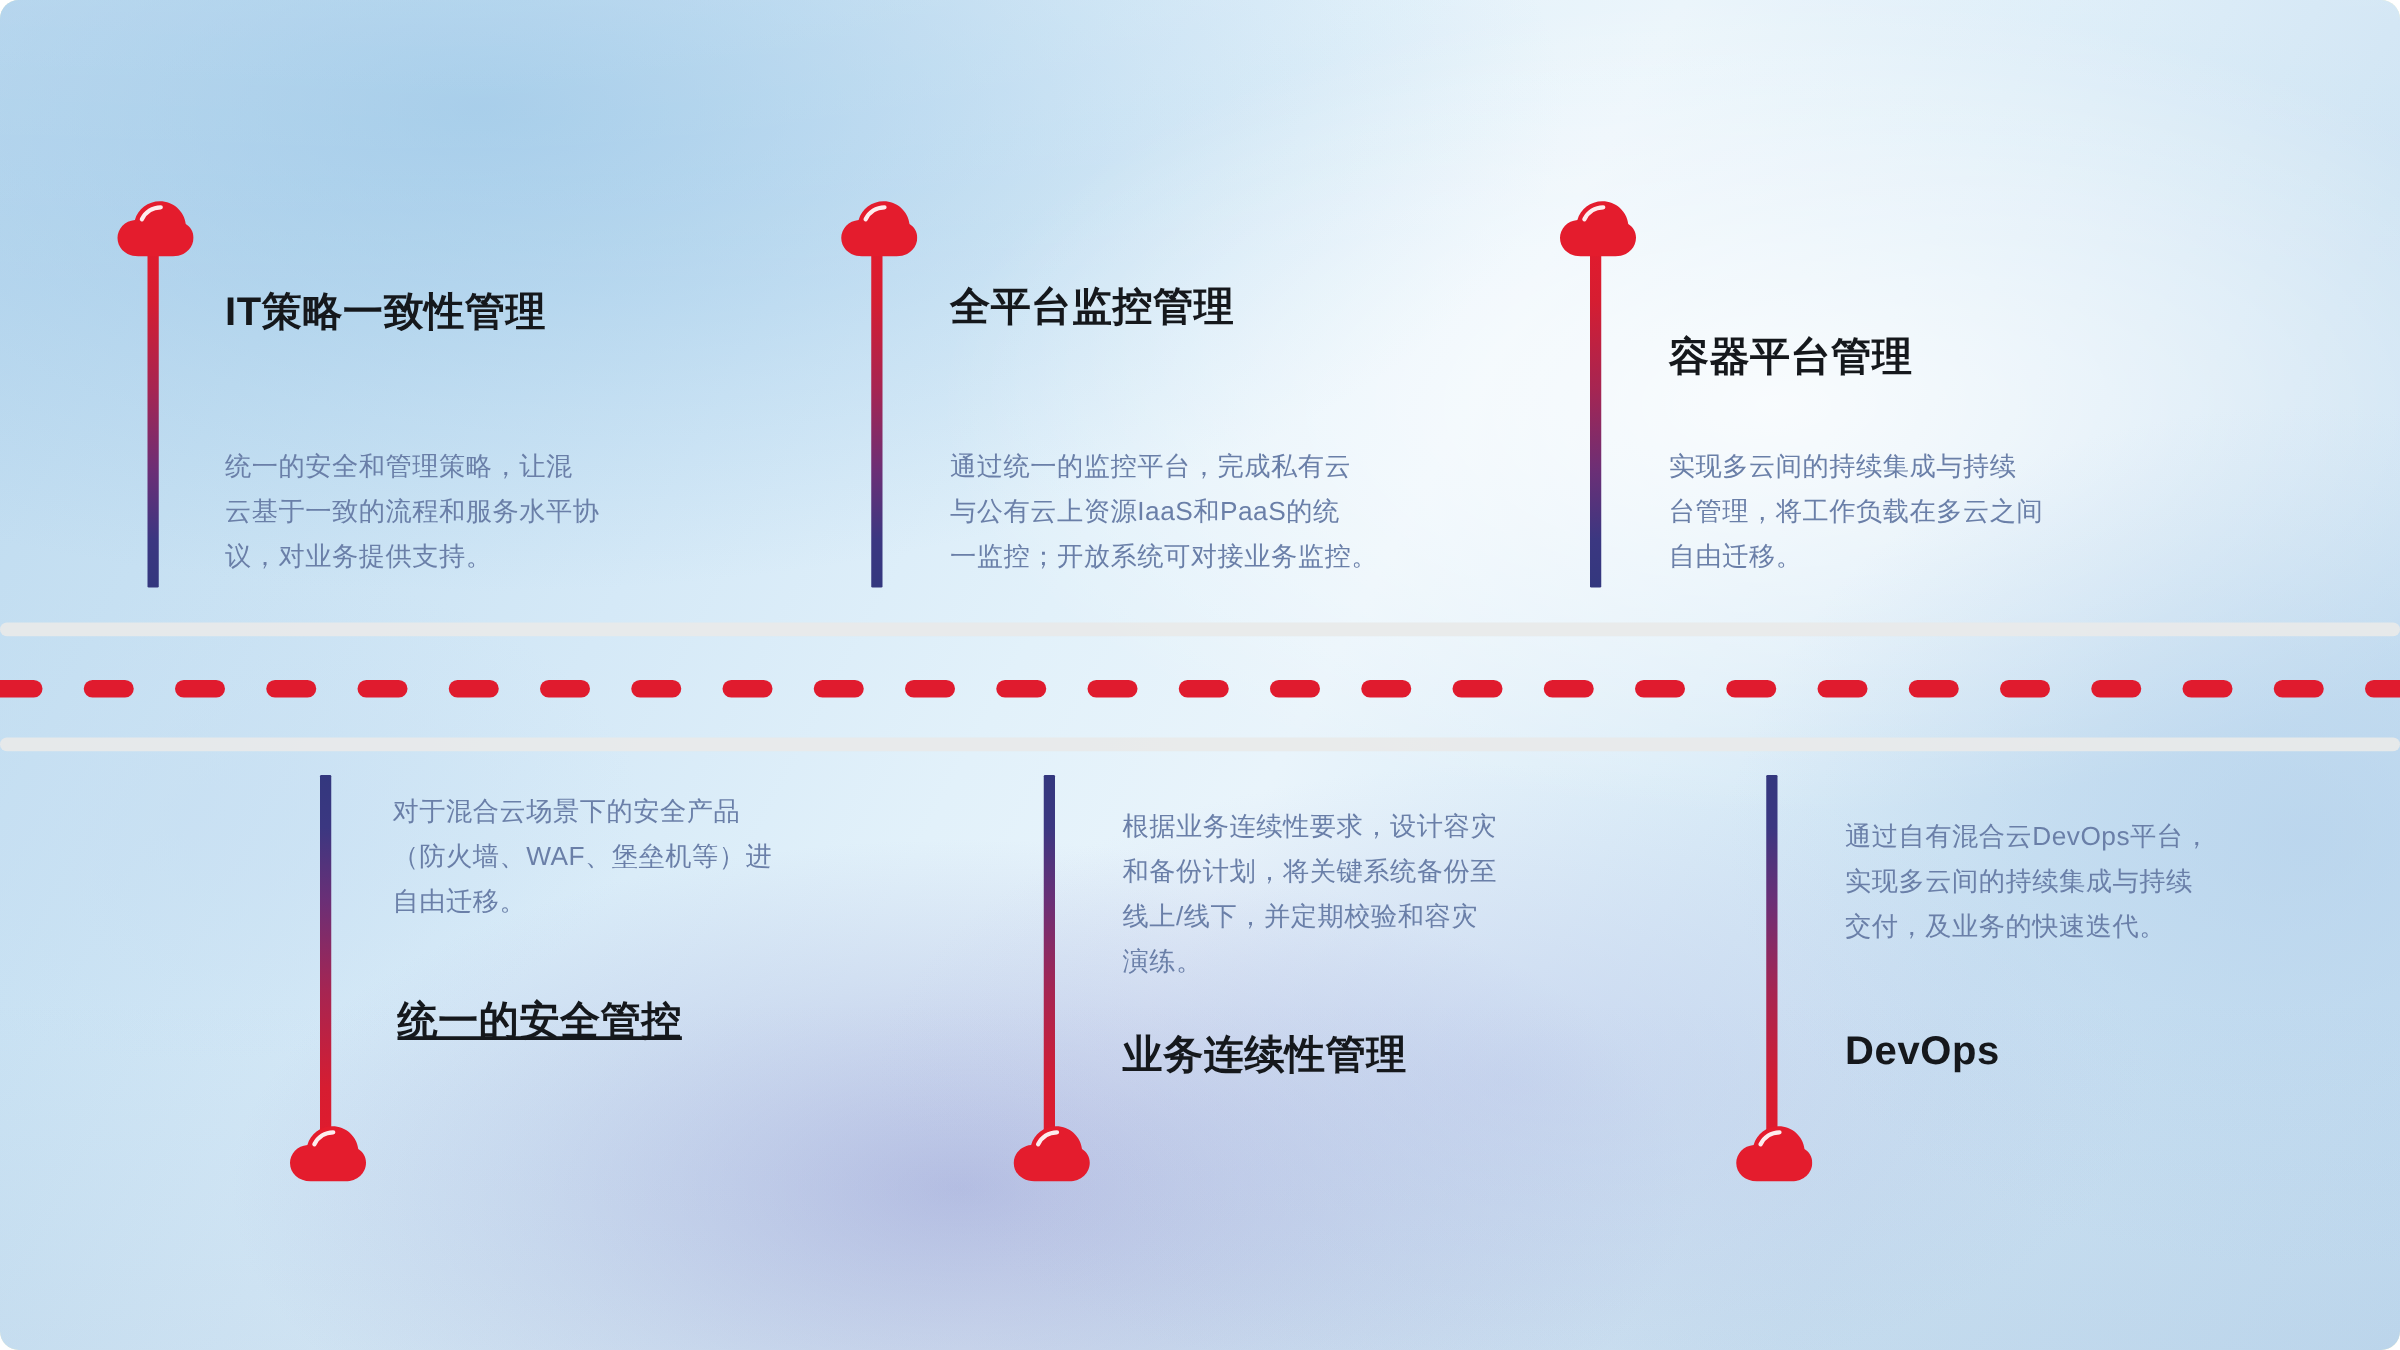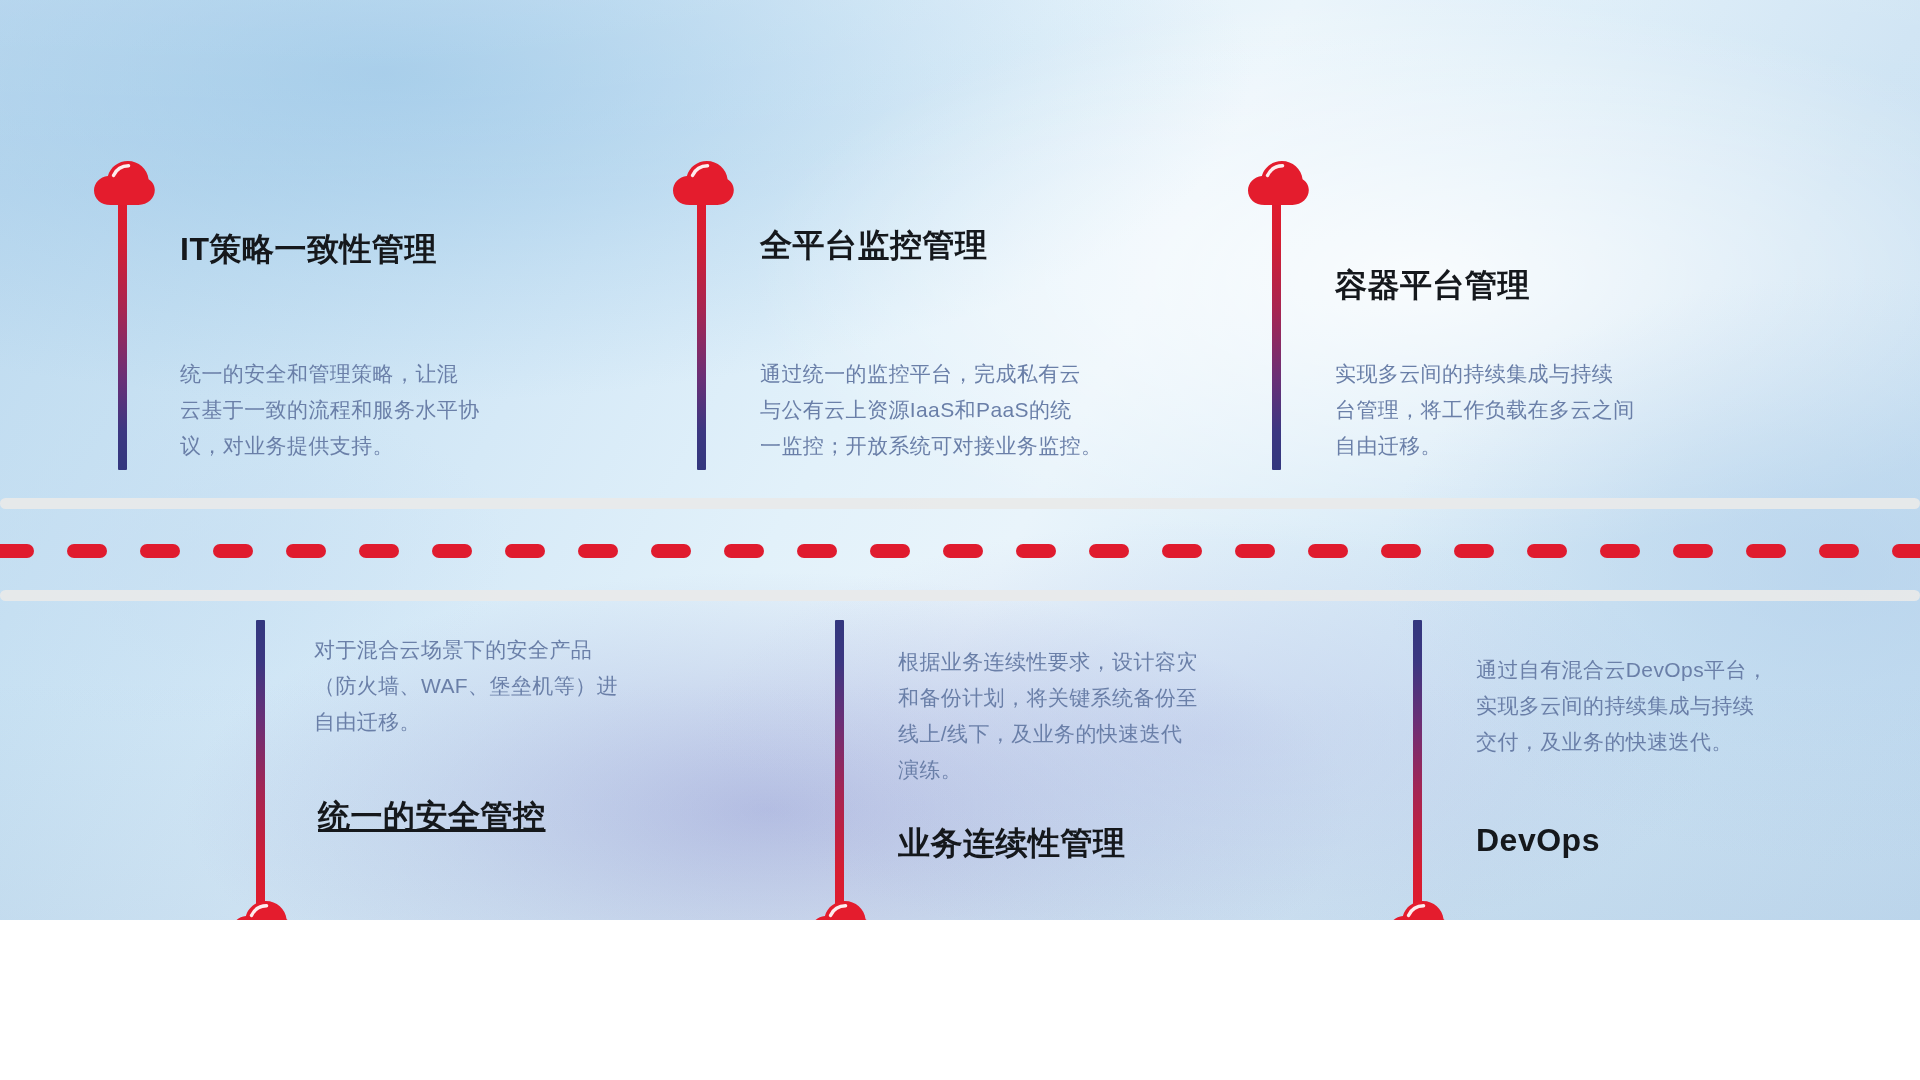--- a/index.html
+++ b/index.html
@@ -7,23 +7,24 @@
 
   html, body {
     width:1920px; height:1080px;
     overflow:hidden;
     font-family:"Liberation Sans","DejaVu Sans",sans-serif;
   }
 
   
   #canvas {
     position:relative;
-    width:1920px; height:920px;
+    width:1920px; height:1080px;
     background:#fef9c3;
     overflow:hidden;
+    border-radius:15px;
   }
 
   .bg-layer { position:absolute; inset:0; }
 
   .bg-base {
     background:linear-gradient(118deg,
         #bcd9ef 0%,
         #c6e0f2 14%,
         #d5e9f7 30%,
         #e2f1fa 44%,
@@ -275,21 +276,21 @@
     <div class="stem stem-bottom" style="left:835px; top:620px; height:298px;"></div>
     <div class="cloud" style="left:810px; top:900px;">
       <svg viewBox="0 0 62 48" xmlns="http://www.w3.org/2000/svg">
         <path d="M17.5 45 C7.9 45 1 38.6 1 30.4 C1 22.8 7 16.6 14.9 15.9 C17.3 7.2 25.4 1 34.9 1 C45.6 1 54.4 8.9 55.6 19.2 C59.4 21.4 61.8 25.4 61.8 30.1 C61.8 38.3 54.9 45 45.4 45 Z" fill="#e41c2d"></path>
         <path d="M20.5 15.4 C23.3 9.6 29 5.8 35.6 5.8" stroke="#ffffff" stroke-width="3.4" stroke-linecap="round" fill="none" opacity="0.92"></path>
       </svg>
     </div>
     <div class="col-body" style="left:898px; top:632px;margin-top:12px;">
       <span>根据业务连续性要求，设计容灾</span>
       <span>和备份计划，将关键系统备份至</span>
-      <span>线上/线下，及业务的快速迭代</span>
+      <span>线上/线下，并定期校验和容灾</span>
       <span>演练。</span>
     </div>
     <div class="col-title" style="left:898px; top:822px;">业务连续性管理</div>
   </div>
 
   <div class="col">
     <div class="stem stem-bottom" style="left:1413px; top:620px; height:298px;"></div>
     <div class="cloud" style="left:1388px; top:900px;">
       <svg viewBox="0 0 62 48" xmlns="http://www.w3.org/2000/svg">
         <path d="M17.5 45 C7.9 45 1 38.6 1 30.4 C1 22.8 7 16.6 14.9 15.9 C17.3 7.2 25.4 1 34.9 1 C45.6 1 54.4 8.9 55.6 19.2 C59.4 21.4 61.8 25.4 61.8 30.1 C61.8 38.3 54.9 45 45.4 45 Z" fill="#e41c2d"></path>

